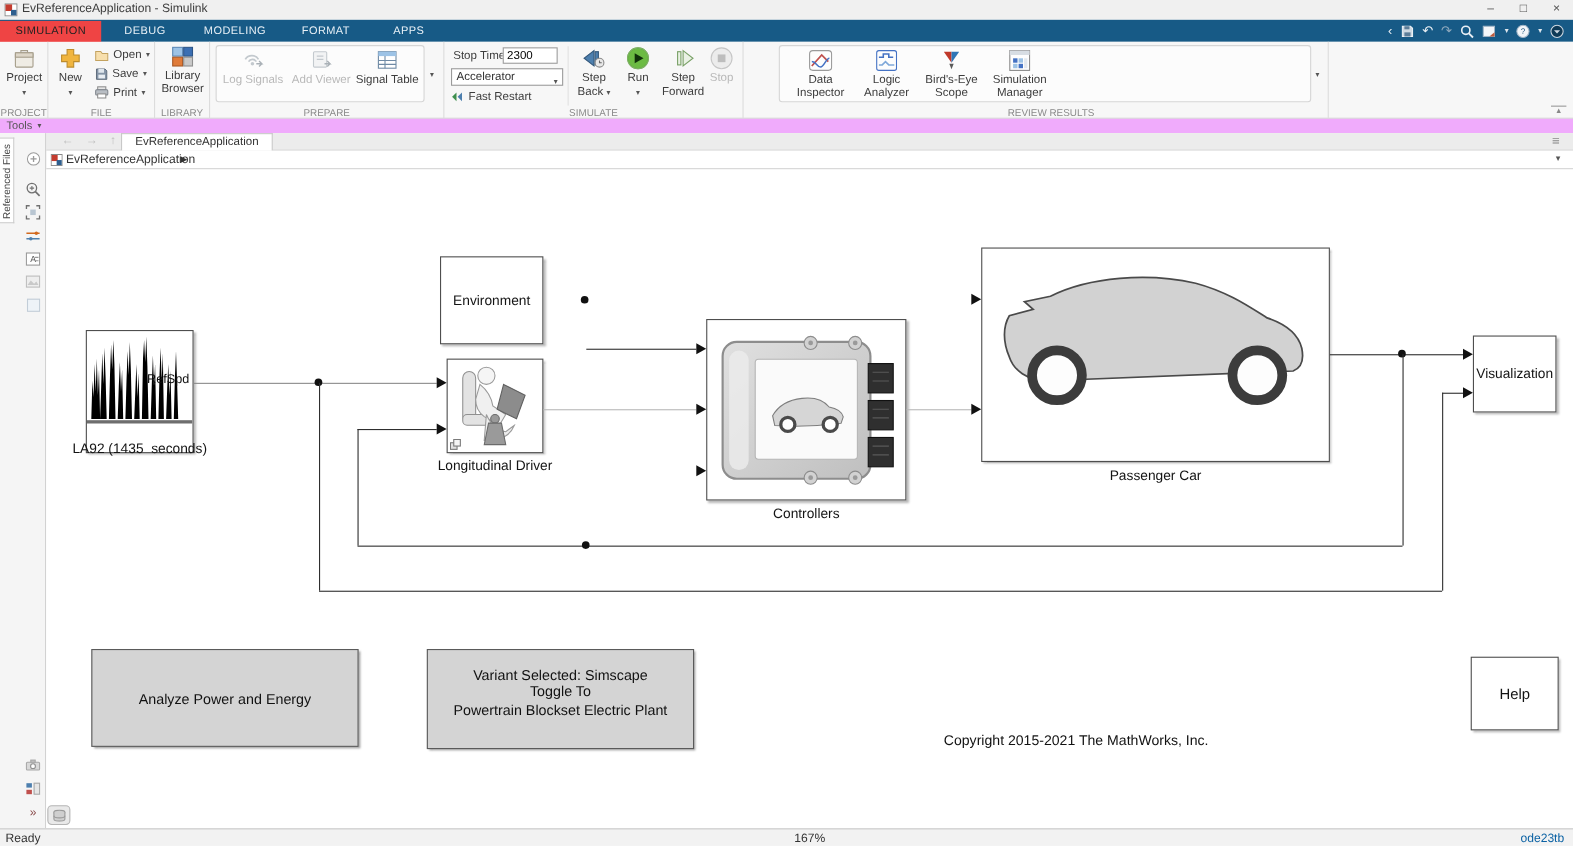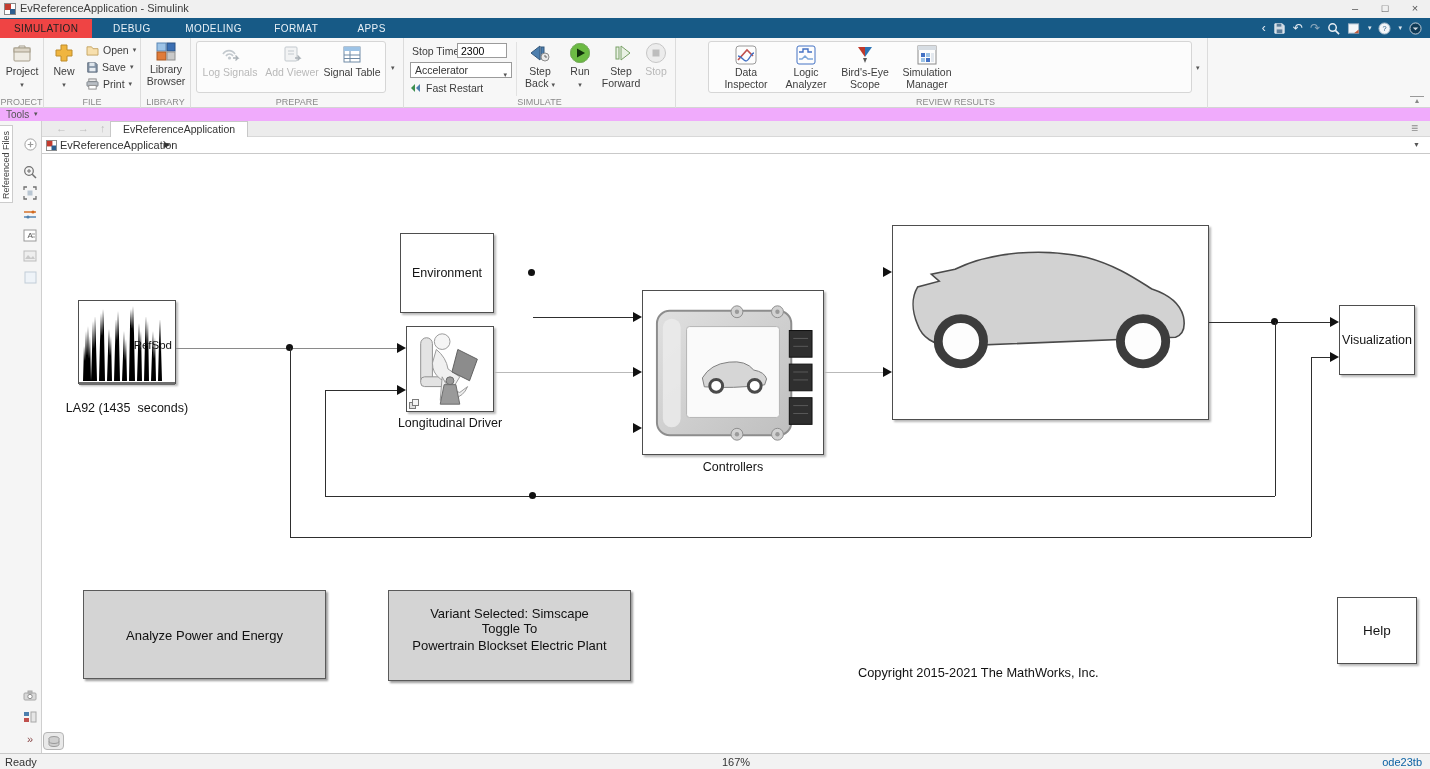--- a/index.html
+++ b/index.html
@@ -414,21 +414,21 @@
           <rect x="8" y="1" width="5" height="10" fill="#e6e6e6" stroke="#a8a8a8"></rect>
         </svg>
     </div>
     <div class="sb-ic" style="top:609px;color:#8a2b2b">
       <span style="font-size:11px;color:#8a4a4a">»</span>
     </div>
   </div>
 
   <div id="canvas">
 
-    <div class="blk" style="left:36px;top:146px;width:98px;height:84px">
+    <div class="blk" style="left:36px;top:146px;width:98px;height:112px">
       <svg width="96" height="90" viewBox="0 0 96 90">
         <path fill="#000" d="M4,80 L5,45 6,60 7,30 8,55 9,25 10,58 11,35 12,80 13,50 14,20 15,48 16,15 17,42 18,80 20,80 21,40 22,12 23,35 24,8 25,30 26,80 28,80 29,50 30,28 31,55 32,35 33,80 35,80 36,45 37,18 38,40 39,10 40,36 41,80 43,80 44,55 45,30 46,60 47,38 48,80 50,80 51,25 52,8 53,28 54,5 55,32 56,80 58,80 59,48 60,22 61,50 62,30 63,80 65,80 66,40 67,15 68,45 69,20 70,80 72,80 73,52 74,30 75,58 76,36 77,80 79,80 80,42 81,18 82,46 83,80 Z"></path>
         <rect x="0" y="81" width="96" height="3" fill="#6e6e6e"></rect>
       </svg>
       <span id="port-refspd">RefSpd</span>
     </div>
     <div class="blk-label" style="left:10px;top:247px;width:150px;white-space:pre">LA92 (1435  seconds)</div>
 
     <div class="blk blk-center" style="left:358px;top:79px;width:94px;height:80px">
       <span>Environment</span>
@@ -491,20 +491,21 @@
     </div>
     <div class="blk-label" style="left:600px;top:306px;width:182px">Controllers</div>
 
     <div class="blk" style="left:850px;top:71px;width:317px;height:195px">
       <svg width="315" height="193" viewBox="0 0 318 196">
         <path d="M24,100 C18,86 18,72 24,62 L46,56 L38,49 L62,44 C98,26 152,22 196,32 C226,40 246,54 262,64 C280,70 291,80 294,92 C296,102 294,110 286,113 L60,122 C40,122 28,112 24,100 Z" fill="#d2d2d2" stroke="#4a4a4a" stroke-width="1.6"></path>
         <circle cx="68" cy="117" r="23" fill="#fdfdfd" stroke="#3c3c3c" stroke-width="9"></circle>
         <circle cx="253" cy="117" r="23" fill="#fdfdfd" stroke="#3c3c3c" stroke-width="9"></circle>
       </svg>
     </div>
+    <div class="blk-label" style="left:850px;top:271px;width:317px">Passenger Car</div>
 
     <div class="blk blk-center" style="left:1297px;top:151px;width:76px;height:70px">
       <span>Visualization</span>
     </div>
 
     <div class="wire-h w-mid" style="left:134px;top:194px;width:221px"></div>
     <div class="arr" style="left:355px;top:189px"></div>
     <div class="dot" style="left:244px;top:190px"></div>
 
     <div class="wire-v w-dark" style="left:248px;top:194px;height:189px"></div>

